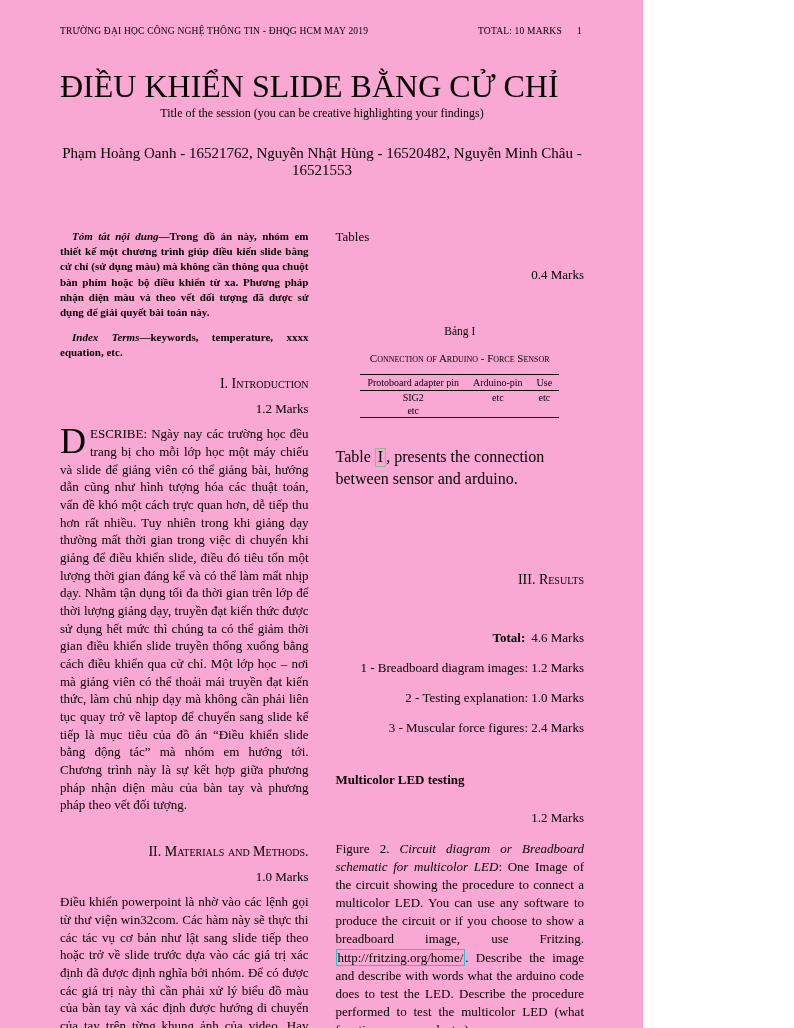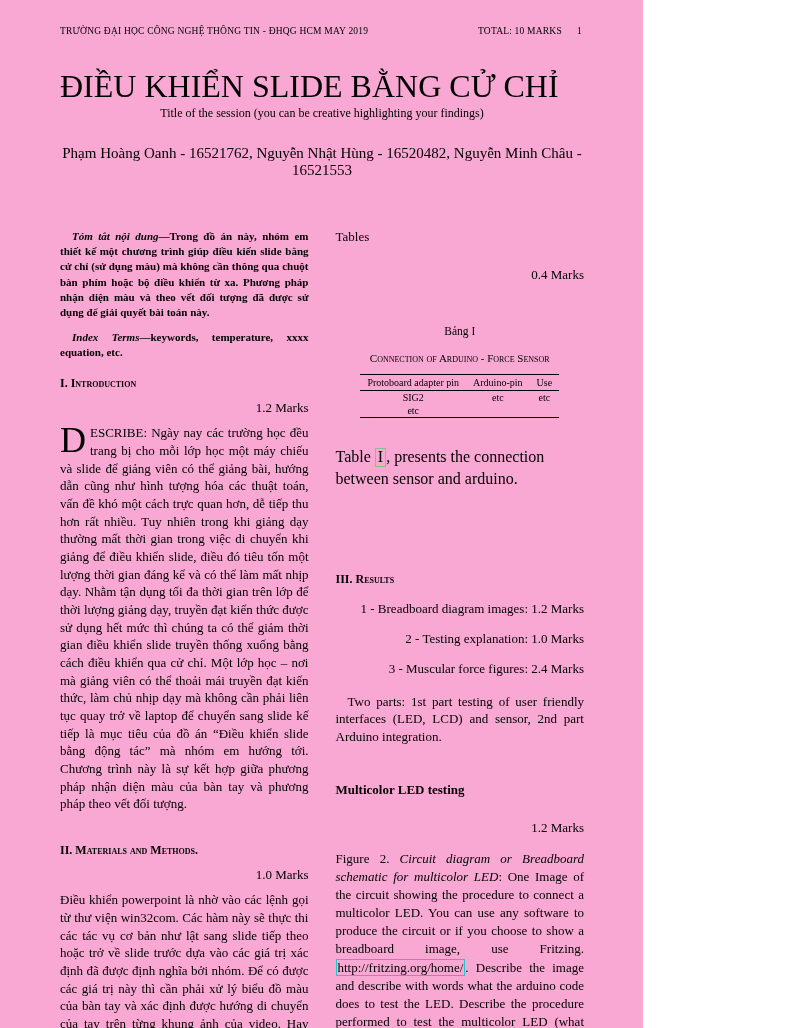--- a/index.html
+++ b/index.html
@@ -34,22 +34,22 @@
   
   .abstract, .index-terms {
     font-size:11px; font-weight:bold; text-align:justify;
     line-height:1.38; text-indent:12px;
   }
   .index-terms { margin-top:10px; }
   .lead-italic { font-style:italic; }
 
   
   .section-heading {
-    text-align:left; font-variant:small-caps;
-    font-size:12px; font-weight:bold; margin-top:16px;
+    text-align:right; font-variant:small-caps;
+    font-size:14px; font-weight:normal; margin-top:16px;
   }
   .section-heading.mt-lg { margin-top:30px; }
   .marks { text-align:right; font-size:13px; margin-top:9px; }
 
   .body-text { font-size:13px; text-align:justify; line-height:1.36; margin-top:8px; }
   .dropcap { float:left; font-size:36px; line-height:29px; padding:2px 4px 0 0; }
 
   
   .figure { position:relative; height:118px; margin-top:34px; }
   .fig-arrows { position:absolute; left:0; top:0; }
@@ -186,26 +186,28 @@
           </tr>
         </tbody>
       </table>
 
       <p class="ref-sentence">
         <span>Table </span><span class="ref-box" style="border-color: rgb(124, 200, 124);">I</span><span>, presents the connection between sensor and arduino.</span>
       </p>
 
       <div class="section-heading results-heading">III. Results</div>
 
+      <div class="result-item total-line">
+        <span class="total-label">Total:</span><span class="total-value">4.6 Marks</span>
+      </div>
 
       <div class="result-item">1 - Breadboard diagram images: 1.2 Marks</div>
       <div class="result-item">2 - Testing explanation: 1.0 Marks</div>
       <div class="result-item">3 - Muscular force figures: 2.4 Marks</div>
 
-      <p class="two-parts">Two parts: 1st part testing of user friendly interfaces (LED, LCD) and sensor, 2nd part Arduino integration.</p>
 
       <div class="subheading">Multicolor LED testing</div>
       <div class="marks marks-sub">1.2 Marks</div>
 
       <p class="fig2-text">
         <span>Figure 2. </span><span class="fig2-italic">Circuit diagram or Breadboard schematic for multicolor LED</span><span>: One Image of the circuit showing the procedure to connect a multicolor LED. You can use any software to produce the circuit or if you choose to show a breadboard image, use Fritzing. </span><span class="url-box" style="border-color: rgb(30, 200, 205);">http://fritzing.org/home/</span><span>. Describe the image and describe with words what the arduino code does to test the LED. Describe the procedure performed to test the multicolor LED (what functions were used, etc.).</span>
       </p>
 
     </div>
   </div>

